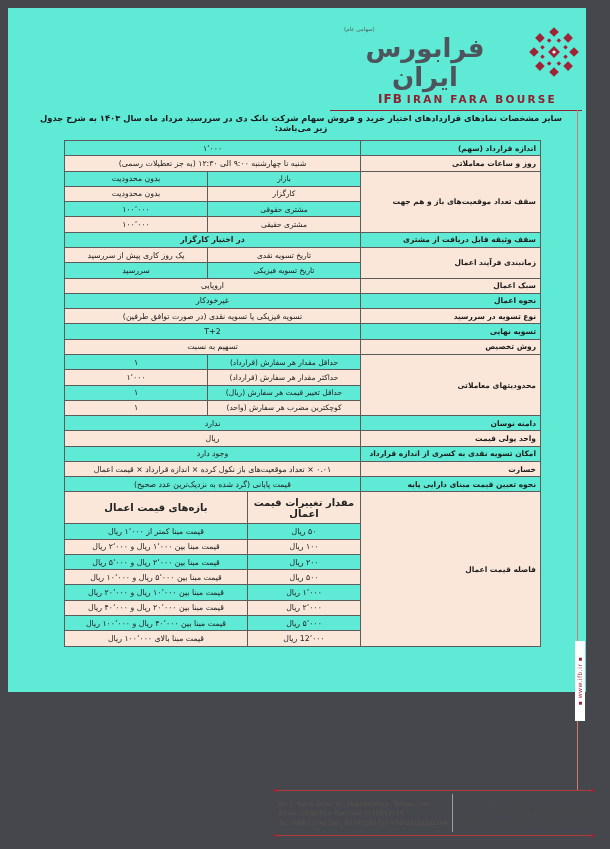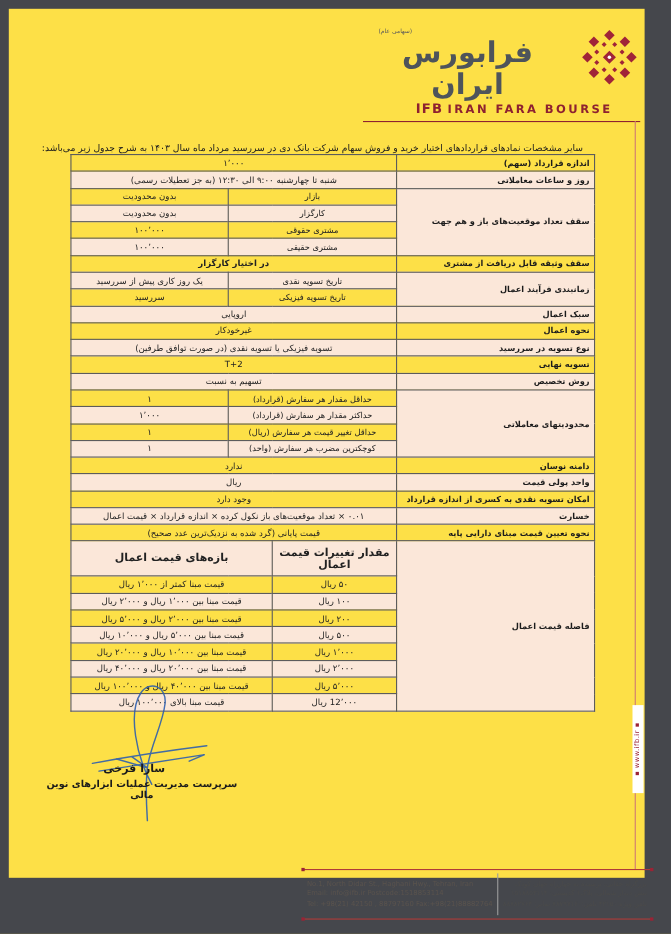--- a/index.html
+++ b/index.html
@@ -5,40 +5,40 @@
   * { margin:0; padding:0; box-sizing:border-box; }
   html,body { width:610px; height:849px; }
   body {
     background:#45474c;
     font-family:"DejaVu Sans", sans-serif;
     position:relative;
     overflow:hidden;
   }
   .page {
     position:absolute; left:8px; top:8px;
-    width:578px; height:790px;
-    background:#fde047;
+    width:578px; height:684px;
+    background:#5eead4;
     direction:rtl;
   }
 
   
   .brand-block { position:absolute; top:16px; right:4px; width:252px; direction:rtl;
                  border-bottom:1.5px solid #8e2130; padding-bottom:4px; }
   .brand-row { display:flex; flex-direction:row; align-items:flex-start; justify-content:flex-start; gap:6px; }
   .brand-mark { width:56px; height:56px; flex:0 0 auto; }
   .brand-text-wrap { position:relative; flex:1; text-align:center; padding-top:10px; }
   .brand-fa { font-size:26px; font-weight:bold; color:#4e545b; letter-spacing:-1px; line-height:1.1; }
   .brand-note { position:absolute; top:2px; left:14px; font-size:5.5px; color:#5a5a5a; }
   .brand-en { direction:ltr; text-align:left; margin-top:1px; font-size:10.5px; font-weight:bold;
               color:#8e2130; letter-spacing:2.2px; white-space:nowrap;margin-left:48px; }
   .brand-en b { font-size:12px; letter-spacing:1px; margin-right:4px; }
 
   
   .doc-title { position:absolute; top:105px; right:22px; left:30px;
-               font-size:8.4px; font-weight:normal; color:#17171c; text-align:left;margin-top:16px; }
+               font-size:8.4px; font-weight:bold; color:#17171c; text-align:center; }
 
   
   table.spec { position:absolute; top:132px; right:45px;
                width:476px; height:507px;
                border-collapse:collapse; table-layout:fixed;
                direction:rtl; font-size:7.8px; color:#222; }
   table.spec { border:1.5px solid #3c3c3c; }
   table.spec td { border:0.8px solid #5c5c5c; padding:1px 4px; vertical-align:middle; background:transparent; }
   tr.alt td { background:#fbe7d9; }
   td.label { font-weight:bold; text-align:right; font-size:7.5px; color:#1c1c1c; }
@@ -249,32 +249,20 @@
           <td class="val">۵٬۰۰۰ ریال</td>
           <td class="val" colspan="2">قیمت مبنا بین ۴۰٬۰۰۰ ریال و ۱۰۰٬۰۰۰ ریال</td>
         </tr>
         <tr class="alt">
           <td class="val">12٬۰۰۰ ریال</td>
           <td class="val" colspan="2">قیمت مبنا بالای ۱۰۰٬۰۰۰ ریال</td>
         </tr>
       </tbody>
   </table>
 
-  <div class="signature">
-    <svg class="sig-svg" viewBox="0 0 120 130">
-      <g fill="none" stroke="#2e5fae" stroke-width="1.3" stroke-linecap="round" opacity="0.9">
-        <path d="M62,95 C48,70 40,30 52,12 C60,0 76,6 74,22 C72,40 60,62 58,80 C56,98 57,112 58,128"></path>
-        <path d="M8,76 C40,70 80,64 112,60"></path>
-        <path d="M14,83 C46,78 84,72 110,68 L96,74"></path>
-        <path d="M30,72 L58,80 L44,70"></path>
-      </g>
-    </svg>
-    <div class="sig-name">سارا فرخی</div>
-    <div class="sig-role">سرپرست مدیریت عملیات ابزارهای نوین مالی</div>
-  </div>
 
   <div class="vline"></div>
   <div class="vsite">▪ www.ifb.ir ▪</div>
 
   <div class="footer">
     <i class="dot tl"></i>
     <i class="dot tr"></i>
     <i class="dot bl"></i>
     <i class="dot br"></i>
     <div class="f-en">

